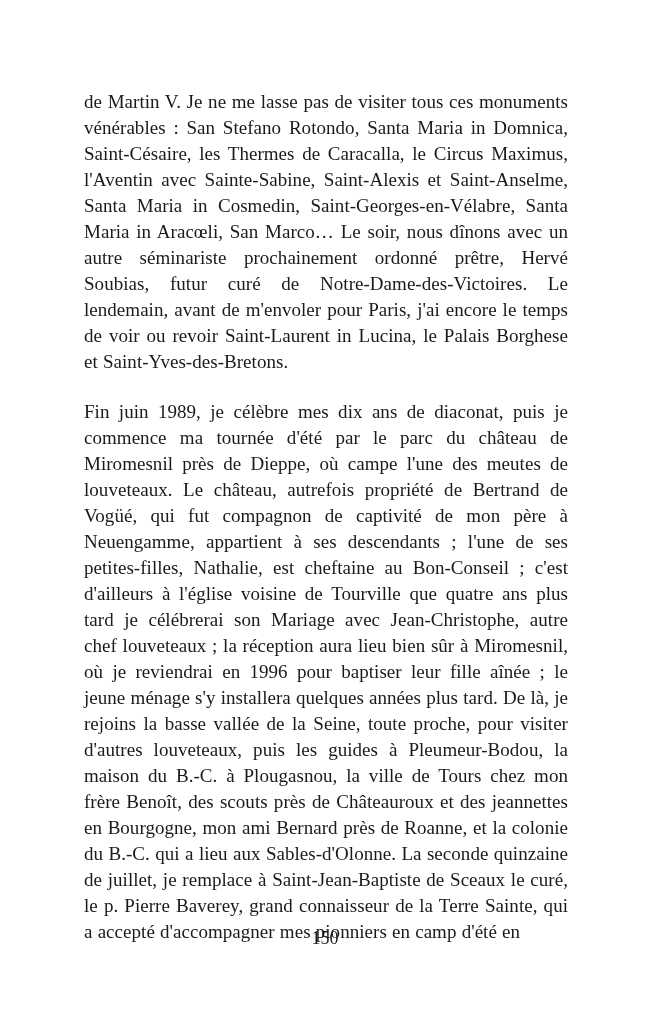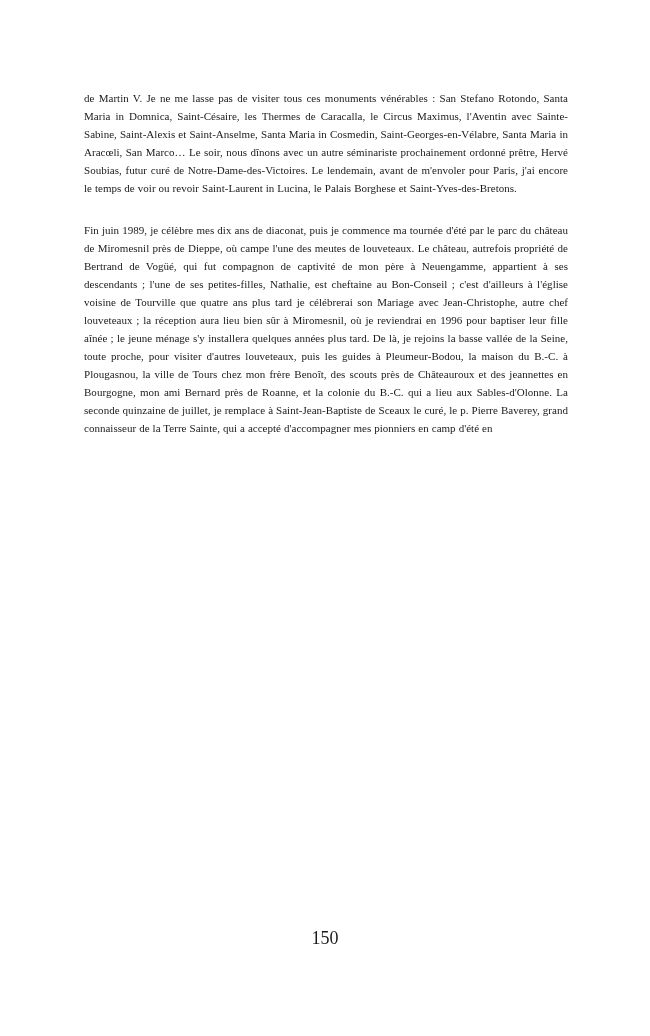--- a/index.html
+++ b/index.html
@@ -29,22 +29,22 @@
 
   .text-block {
     position: absolute;
     left: 84px;
     top: 89px;
     width: 484px;
   }
 
   .para {
     margin: 0 0 23.5px 0;
-    font-size: 11px;
-    line-height: 18px;
+    font-size: 19px;
+    line-height: 26px;
     text-align: justify;
     text-justify: inter-word;
     hyphens: none;
     -webkit-hyphens: none;
     word-spacing: 0.02em;
     letter-spacing: 0.002em;
   }
   .para:last-child {
     margin-bottom: 10px;
   }

